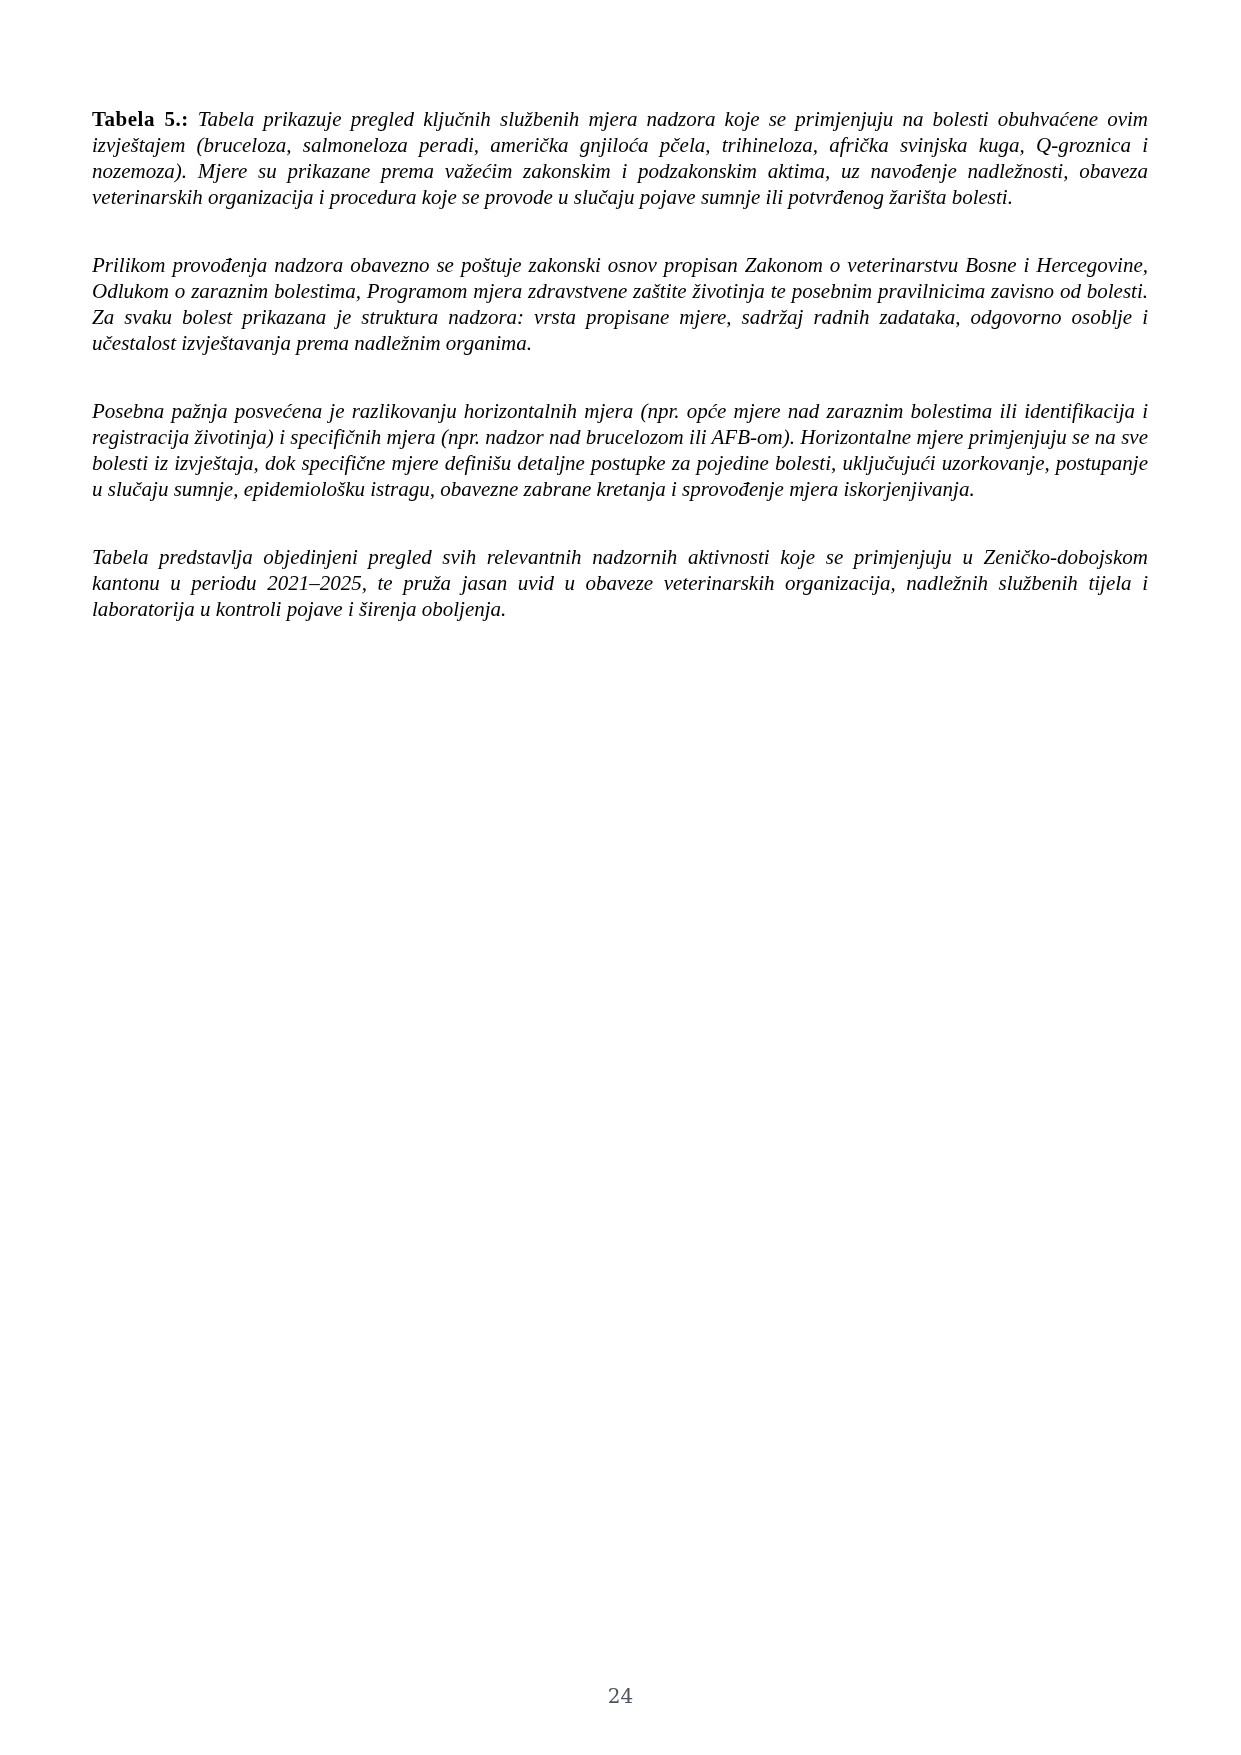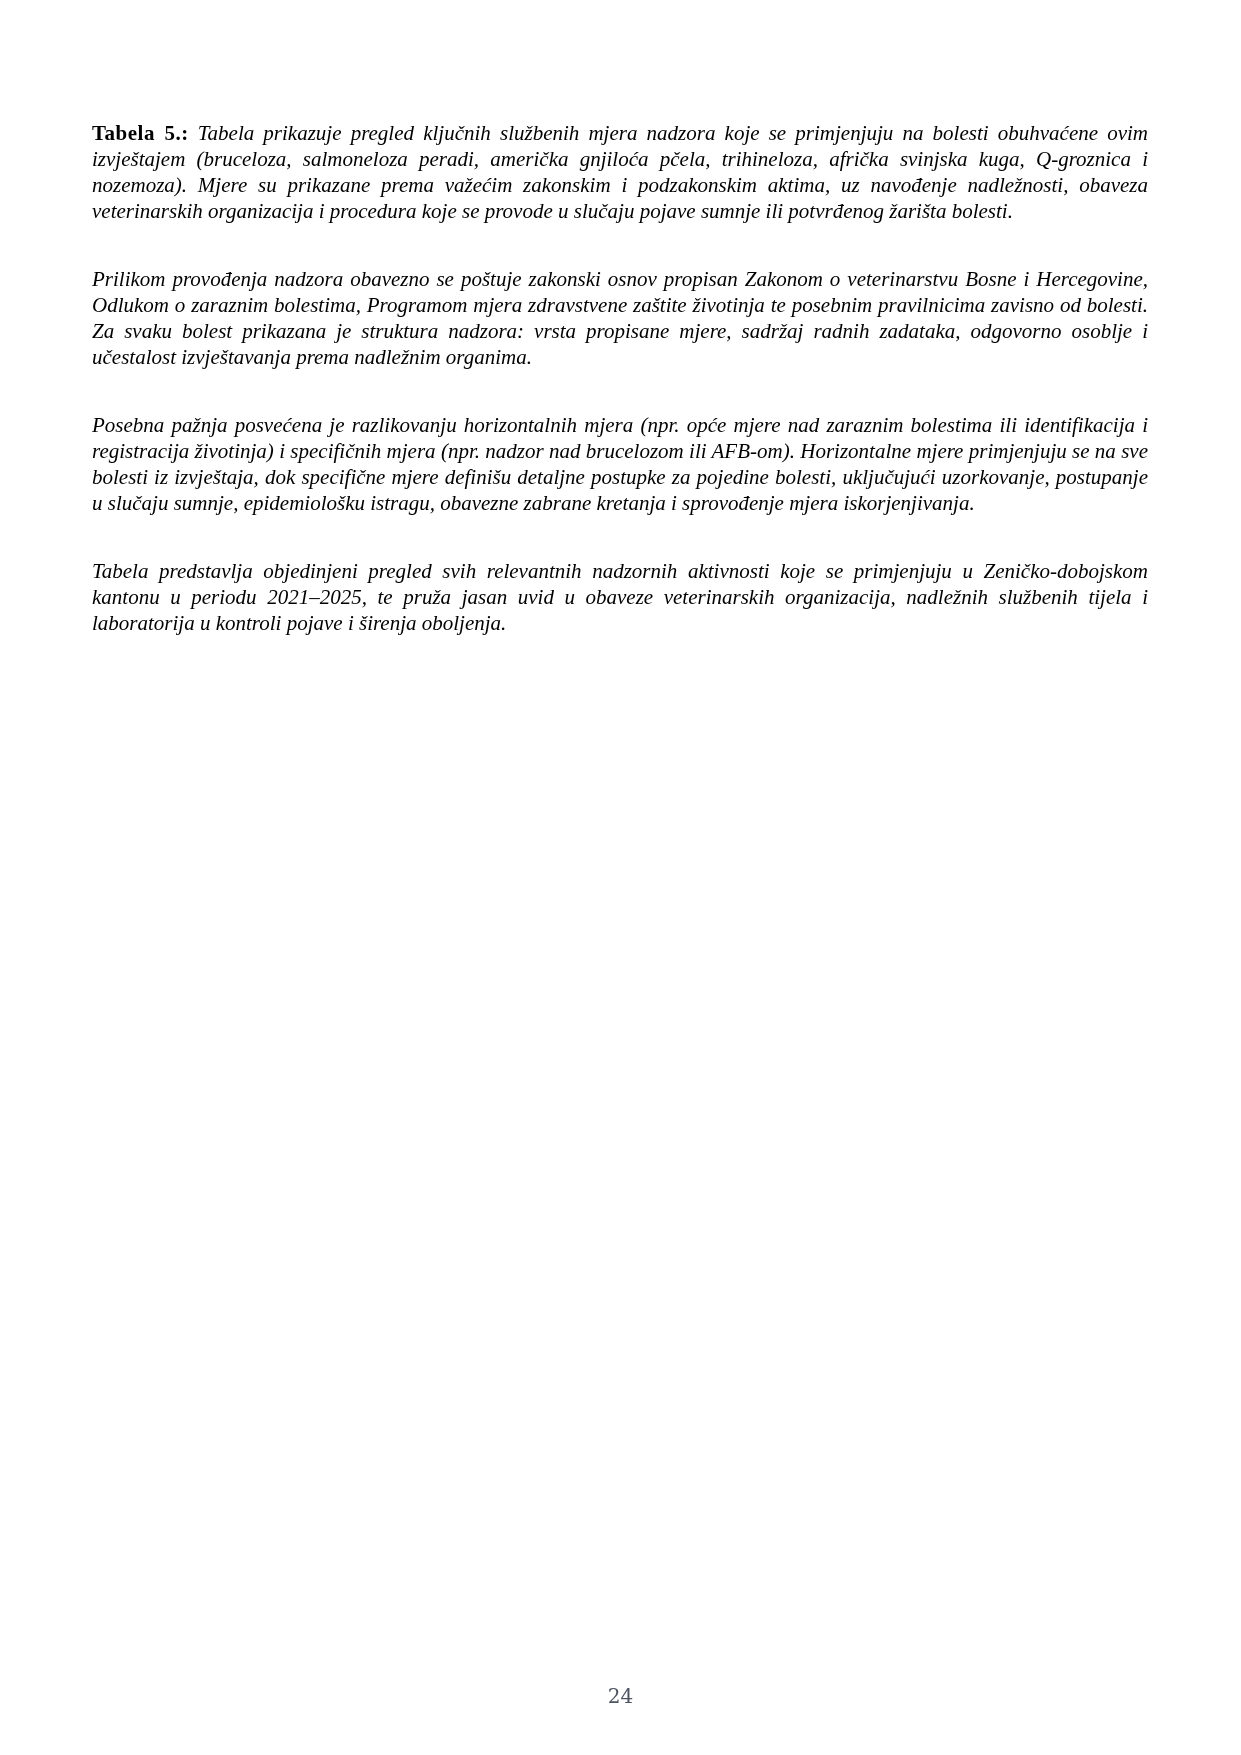--- a/index.html
+++ b/index.html
@@ -16,21 +16,21 @@
     color: #000000;
     overflow: hidden;
   }
   .content {
     position: absolute;
     left: 92px;
     top: 104px;
     width: 1056px;
   }
   .content p {
-    margin: 16px 0 42px 0;
+    margin: 2px 0 42px 0;
     font-style: italic;
     font-size: 21px;
     line-height: 26px;
     text-align: justify;
   }
   .caption-lead {
     font-style: normal;
     font-weight: 700;
     margin-right: 9px;
     letter-spacing: 0.5px;

